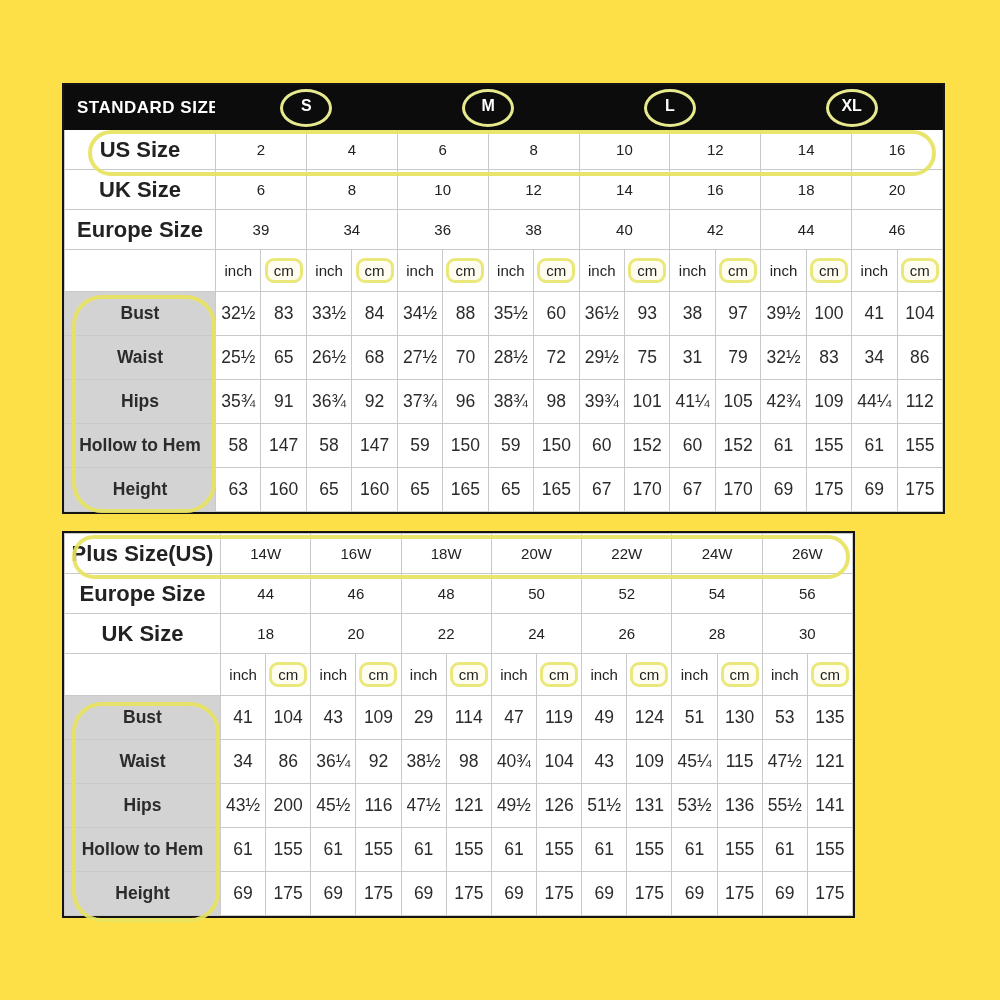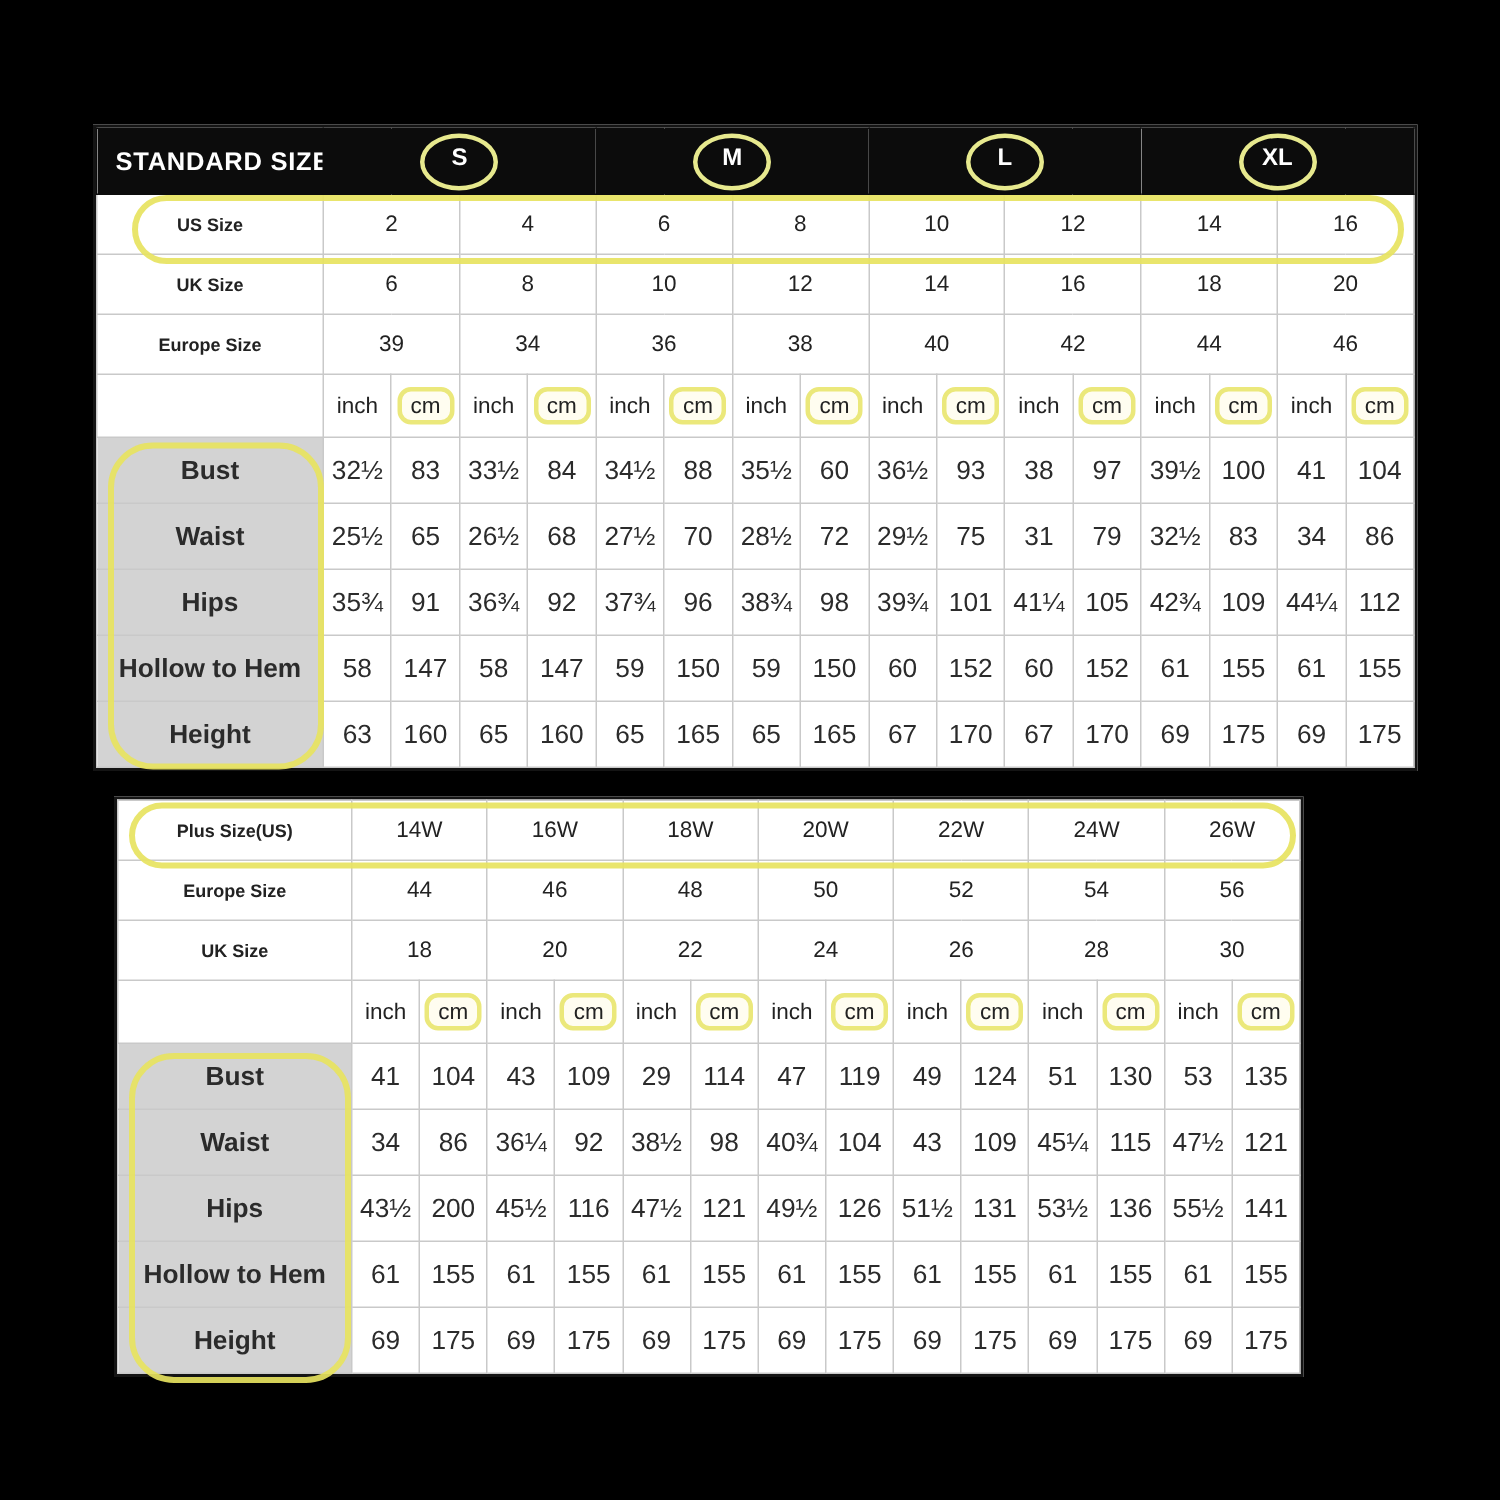--- a/index.html
+++ b/index.html
@@ -1,36 +1,36 @@
 <!DOCTYPE html>
 <html><head>
 <meta charset="utf-8">
 <style>
   html,body{margin:0;padding:0;background:#fff;}
-  .canvas{position:relative;width:1000px;height:1000px;background:#000000;overflow:hidden;
+  .canvas{position:relative;width:1000px;height:1000px;background:#fde047;overflow:hidden;
           font-family:"Liberation Sans",sans-serif;color:#222;}
   .tblwrap{position:absolute;border:2px solid #141414;background:#fff;}
   .wrap1{left:62px;top:83px;width:879px;}
-  .wrap2{left:76px;top:531px;width:789px;}
+  .wrap2{left:62px;top:531px;width:789px;}
   table{width:100%;border-collapse:collapse;table-layout:fixed;}
   td{border:1px solid #c9c9c9;text-align:center;vertical-align:middle;
      font-size:15px;overflow:hidden;white-space:nowrap;}
   .c-label1{width:151px;}
   .c-label2{width:156px;}
   tr.hdr{height:44px;}
   tr.size{height:40px;}
   tr.unit{height:42px;}
   tr.meas{height:44px;}
   tr.hdr td{background:#0c0c0c;border-color:#0c0c0c;color:#fff;}
   .hdrlabel{text-align:left !important;font-weight:700;font-size:17px;
             letter-spacing:.5px;padding-left:12px;}
   .szoval{display:inline-block;width:46px;height:32px;line-height:28px;
           border:3px solid #e7e98e;border-radius:50%;font-weight:700;
           font-size:16px;color:#fff;text-align:center;}
-  .rowlabel{font-weight:700;font-size:12px;background:#fff;}
+  .rowlabel{font-weight:700;font-size:22px;background:#fff;}
   .measlabel{font-weight:700;font-size:15.5px;background:#d3d3d3;}
   tr.meas td{font-size:17.5px;color:#2b2b2b;}
   tr.unit td{font-size:15px;}
   .cmbox{display:inline-block;min-width:26px;padding:1px 3px;border:3px solid #ebe87b;
          border-radius:9px;background:#fffdf0;font-size:15px;}
   .ov{position:absolute;border:4px solid rgba(231,227,96,.92);pointer-events:none;z-index:6;}
   .ov-usrow{left:24px;top:45px;width:840px;height:38px;border-radius:24px;}
   .ov-labels1{left:8px;top:210px;width:136px;height:210px;border-radius:30px;}
   .ov-plusrow{left:8px;top:2px;width:770px;height:36px;border-radius:22px;}
   .ov-labels2{left:8px;top:169px;width:140px;height:212px;border-radius:30px;}

